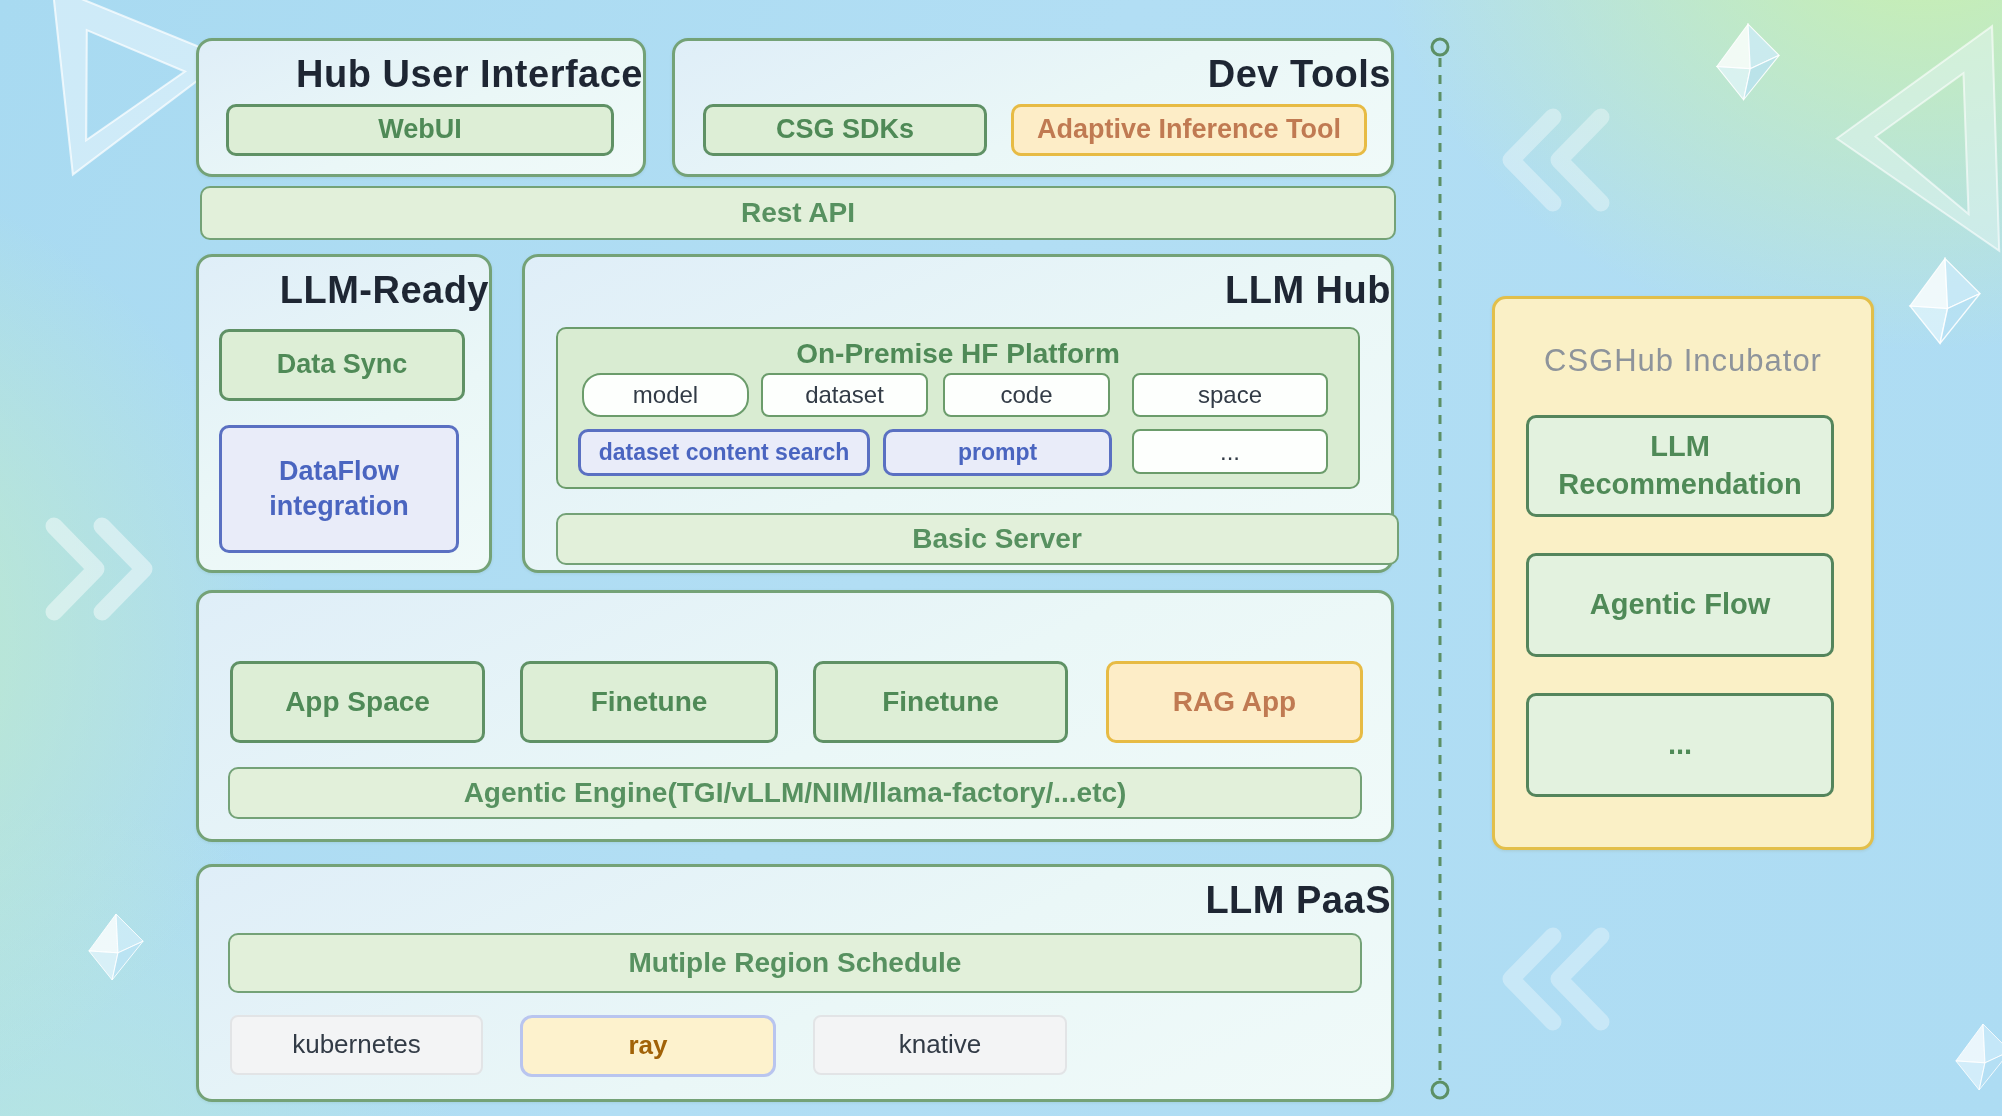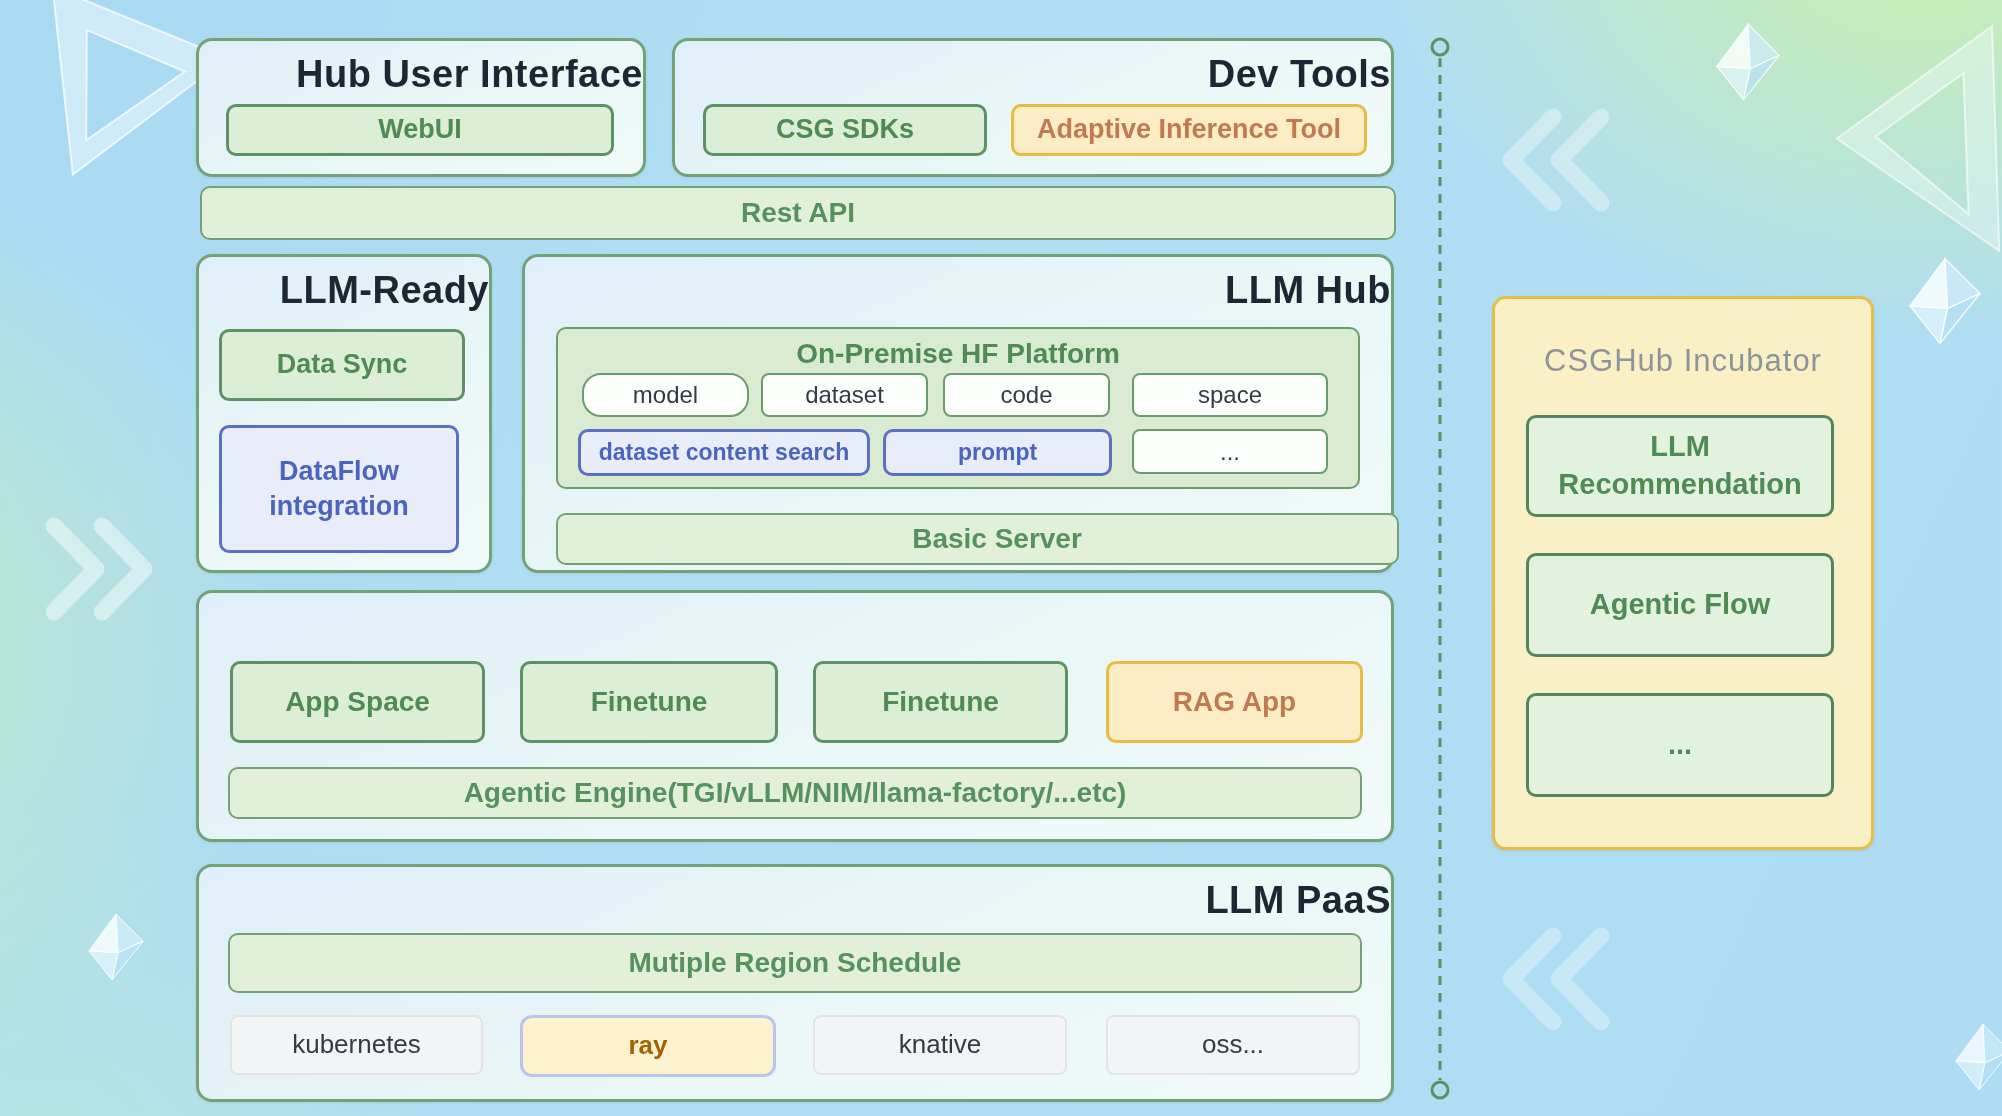--- a/index.html
+++ b/index.html
@@ -132,21 +132,20 @@
     <div class="node orange big" style="left:907px;top:68px;width:251px;height:76px;">RAG App</div>
     <div class="node bar" style="left:29px;top:174px;width:1130px;height:48px;">Agentic Engine(TGI/vLLM/NIM/llama-factory/...etc)</div>
   </div>
 
   <div class="panel" style="left:196px;top:864px;width:1192px;height:232px;">
     <div class="panel-title">LLM PaaS</div>
     <div class="node bar" style="left:29px;top:66px;width:1130px;height:56px;">Mutiple Region Schedule</div>
     <div class="node gray" style="left:31px;top:148px;width:249px;height:56px;">kubernetes</div>
     <div class="node ray" style="left:321px;top:148px;width:250px;height:56px;">ray</div>
     <div class="node gray" style="left:614px;top:148px;width:250px;height:56px;">knative</div>
-    <div class="node gray" style="left:907px;top:148px;width:250px;height:56px;">oss...</div>
   </div>
 
   <div class="incubator" style="left:1492px;top:296px;width:376px;height:548px;">
     <div class="inc-title">CSGHub Incubator</div>
     <div class="node inc" style="left:31px;top:116px;width:302px;height:96px;">LLM Recommendation</div>
     <div class="node inc" style="left:31px;top:254px;width:302px;height:98px;">Agentic Flow</div>
     <div class="node inc" style="left:31px;top:394px;width:302px;height:98px;">...</div>
   </div>
 
 </div>

